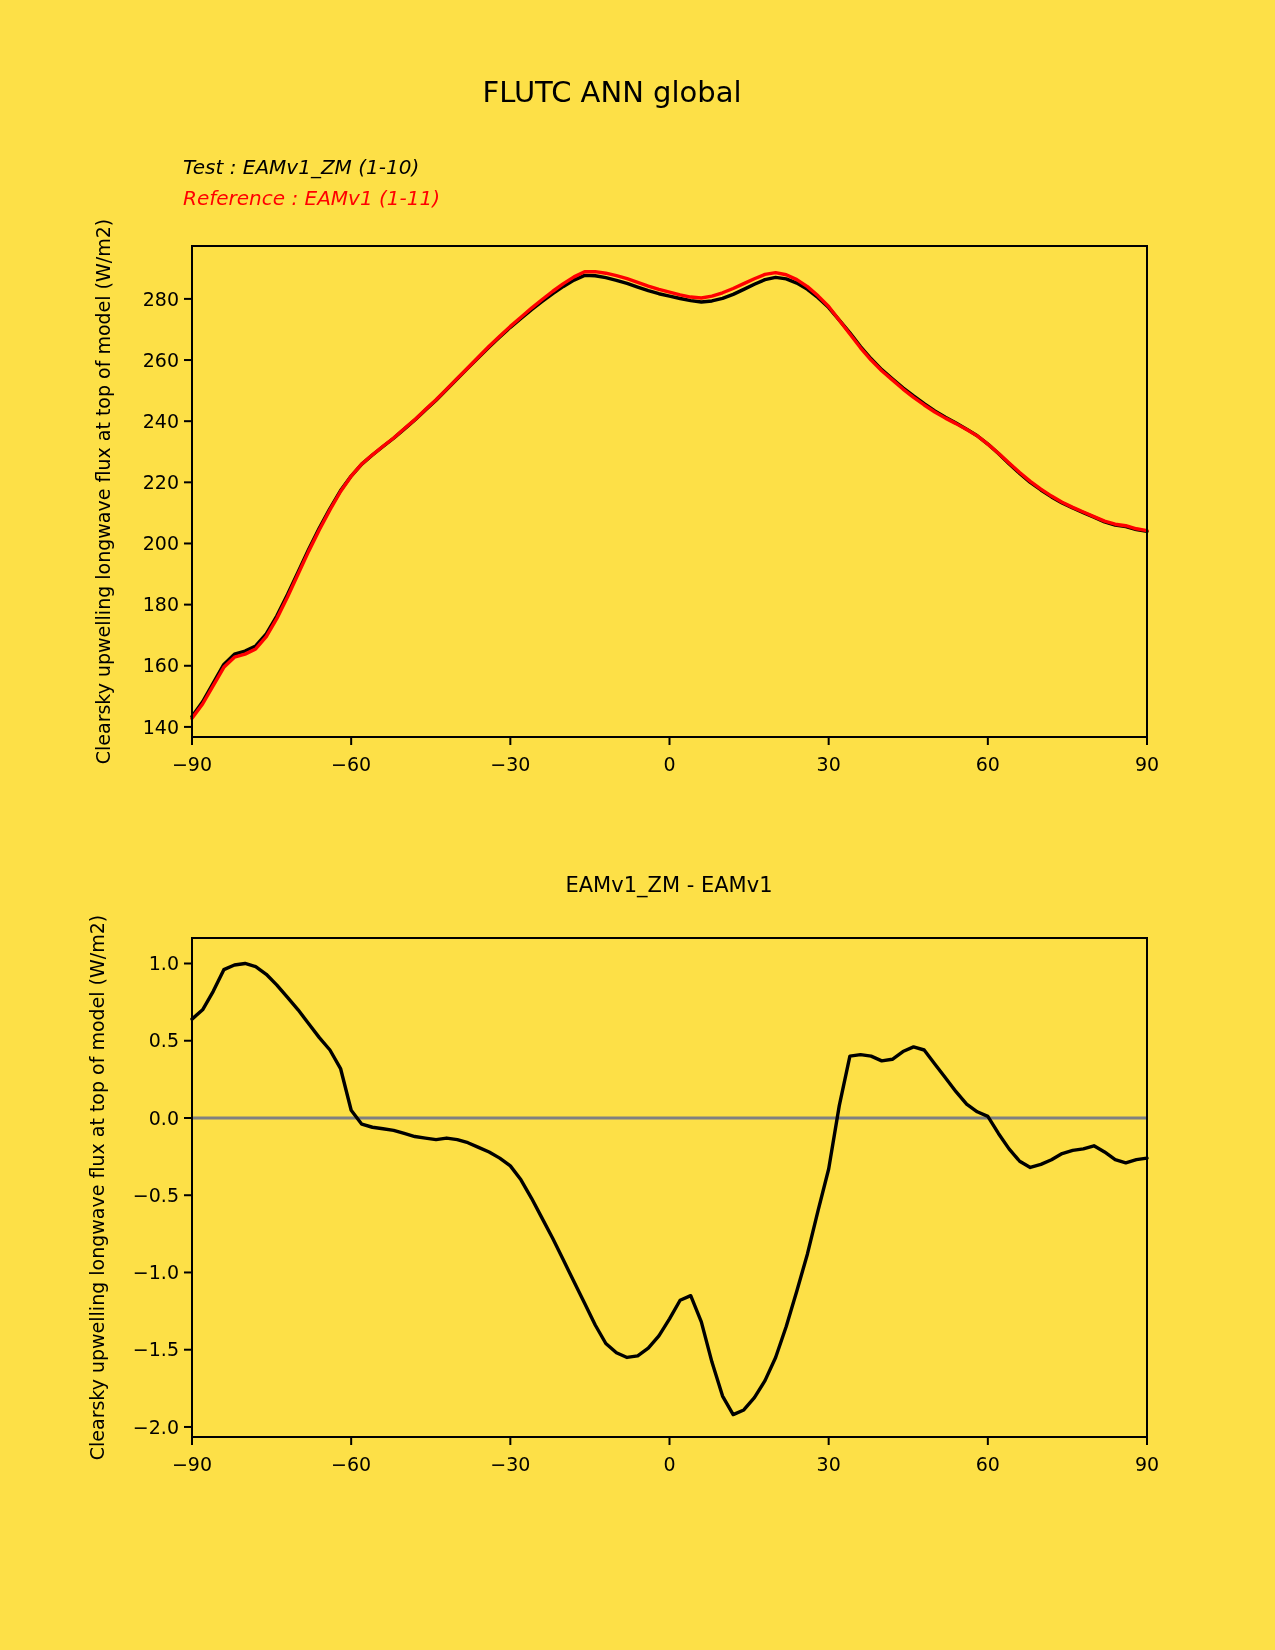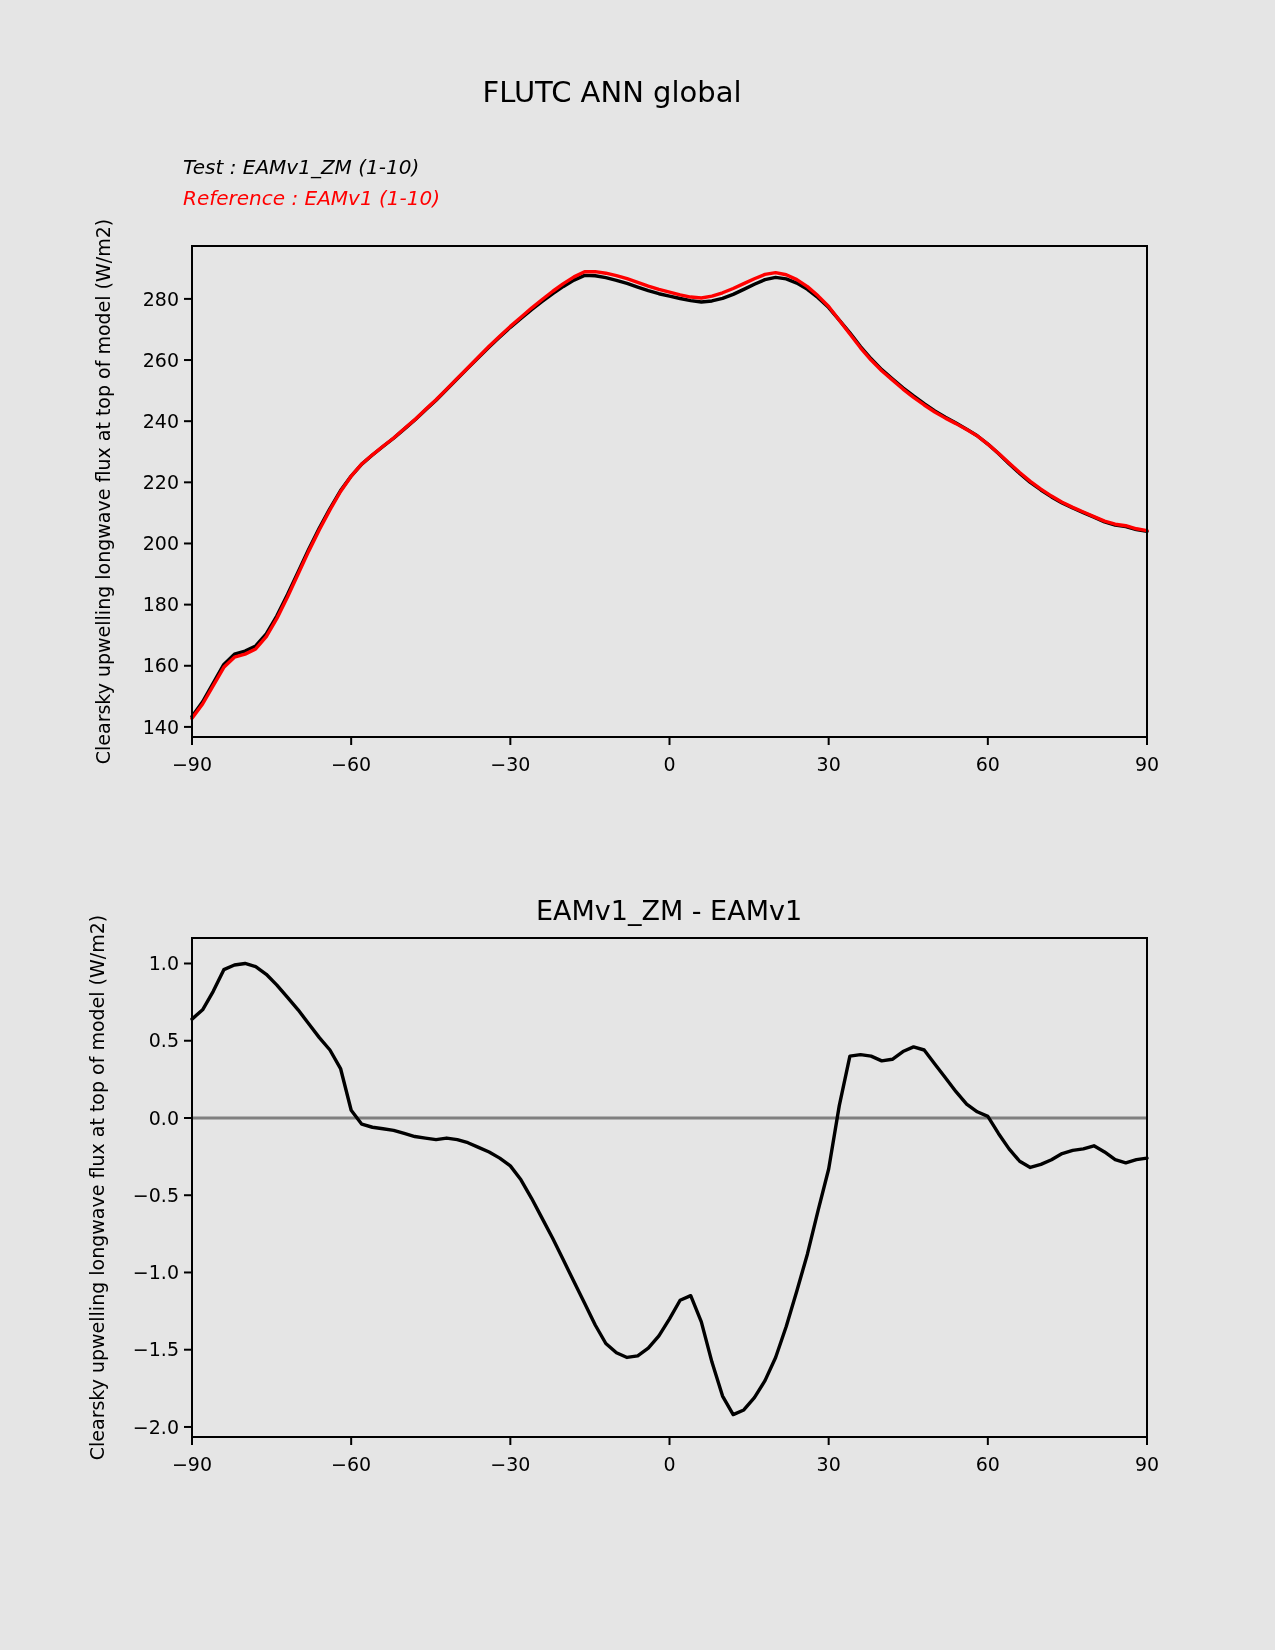--- a/index.html
+++ b/index.html
@@ -1,47 +1,47 @@
 <!DOCTYPE html>
 <html><head>
 <meta charset="utf-8">
 <style>
   html,body{margin:0;padding:0;background:#ffffff;}
   #figure-root{
     position:relative;
     width:1275px;height:1650px;
-    background:#e5e5e5;
+    background:#fde047;
     font-family:"DejaVu Sans","Liberation Sans",sans-serif;
     overflow:hidden;
   }
   .suptitle{
     position:absolute;top:75px;left:612px;transform:translateX(-50%);
     font-size:29px;color:#000;white-space:nowrap;
   }
   .legend{
     position:absolute;top:152px;left:183px;line-height:31px;font-size:20px;
   }
   .legend-line{white-space:nowrap;font-style:italic;}
   .axes-title{
-    position:absolute;top:895px;left:669px;transform:translateX(-50%);
-    font-size:27px;color:#000;white-space:nowrap;
+    position:absolute;top:873px;left:669px;transform:translateX(-50%);
+    font-size:21px;color:#000;white-space:nowrap;
   }
   svg{position:absolute;top:0;left:0;}
   text{font-family:"DejaVu Sans","Liberation Sans",sans-serif;fill:#000;}
 </style>
 </head>
 <body>
 
 <div id="figure-root">
 
   <div class="suptitle">FLUTC ANN global</div>
 
   <div class="legend">
     <div class="legend-line" style="color: rgb(0, 0, 0);">Test : EAMv1_ZM (1-10)</div>
-    <div class="legend-line" style="color: rgb(255, 0, 0);">Reference : EAMv1 (1-10)</div>
+    <div class="legend-line" style="color: rgb(255, 0, 0);">Reference : EAMv1 (1-11)</div>
   </div>
 
   <div class="axes-title">EAMv1_ZM - EAMv1</div>
 
   <svg id="figure-canvas" width="1275" height="1650">
     <g>
         <polyline points="192.00,716.39 202.61,701.84 213.22,683.13 223.83,664.36 234.44,654.18 245.06,651.09 255.67,645.95 266.28,633.88 276.89,615.75 287.50,594.59 298.11,571.91 308.72,549.25 319.33,528.13 329.94,508.50 340.56,490.52 351.17,476.06 361.78,464.11 372.39,455.00 383.00,446.47 393.61,438.24 404.22,429.13 414.83,420.02 425.44,409.96 436.06,400.21 446.67,389.48 457.28,378.81 467.89,368.17 478.50,357.56 489.11,346.95 499.72,336.98 510.33,327.35 520.94,318.46 531.56,309.65 542.17,301.49 552.78,293.63 563.39,286.42 574.00,280.12 584.61,275.35 595.22,275.78 605.83,277.67 616.44,280.30 627.06,283.45 637.67,287.09 648.28,290.61 658.89,293.72 669.50,296.14 680.11,298.52 690.72,300.57 701.33,302.01 711.94,300.97 722.56,298.28 733.17,294.37 743.78,289.38 754.39,284.25 765.00,279.63 775.61,277.34 786.22,278.87 796.83,283.05 807.44,289.35 818.06,297.67 828.67,307.54 839.28,320.05 849.89,332.83 860.50,346.55 871.11,358.81 881.72,369.61 892.33,378.75 902.94,387.77 913.56,395.93 924.17,403.63 934.78,410.94 945.39,417.33 956.00,423.11 966.61,429.16 977.22,435.74 987.83,444.08 998.44,453.59 1009.06,463.68 1019.67,473.40 1030.28,482.39 1040.89,489.97 1051.50,496.91 1062.11,502.90 1072.72,508.04 1083.33,512.60 1093.94,517.12 1104.56,521.83 1115.17,525.04 1125.78,526.63 1136.39,529.62 1147.00,531.43" fill="none" stroke="#000000" stroke-width="3.4" stroke-linejoin="round" stroke-linecap="round"></polyline>
         <polyline points="192.00,718.35 202.61,703.98 213.22,685.64 223.83,667.29 234.44,657.20 245.06,654.15 255.67,648.95 266.28,636.72 276.89,618.38 287.50,596.98 298.11,574.05 308.72,551.12 319.33,529.72 329.94,509.84 340.56,491.50 351.17,476.21 361.78,463.98 372.39,454.81 383.00,446.25 393.61,438.00 404.22,428.83 414.83,419.65 425.44,409.56 436.06,399.78 446.67,389.08 457.28,378.38 467.89,367.68 478.50,356.98 489.11,346.28 499.72,336.19 510.33,326.41 520.94,317.23 531.56,308.06 542.17,299.50 552.78,291.25 563.39,283.60 574.00,276.88 584.61,271.68 595.22,271.68 605.83,273.21 616.44,275.66 627.06,278.71 637.67,282.38 648.28,286.05 658.89,289.41 669.50,292.17 680.11,294.92 690.72,297.06 701.33,297.97 711.94,296.14 722.56,292.78 733.17,288.50 743.78,283.60 754.39,278.71 765.00,274.43 775.61,272.60 786.22,274.74 796.83,279.63 807.44,286.66 818.06,295.83 828.67,306.53 839.28,320.29 849.89,334.05 860.50,347.81 871.11,360.04 881.72,370.74 892.33,379.91 902.94,389.08 913.56,397.34 924.17,404.98 934.78,412.01 945.39,418.13 956.00,423.63 966.61,429.44 977.22,435.86 987.83,444.11 998.44,453.28 1009.06,463.07 1019.67,472.54 1030.28,481.41 1040.89,489.05 1051.50,496.09 1062.11,502.20 1072.72,507.40 1083.33,511.98 1093.94,516.57 1104.56,521.16 1115.17,524.21 1125.78,525.74 1136.39,528.80 1147.00,530.63" fill="none" stroke="#ff0000" stroke-width="3.4" stroke-linejoin="round" stroke-linecap="round"></polyline>
         <rect x="192" y="246" width="955" height="491" fill="none" stroke="#000000" stroke-width="2"></rect>
         <line x1="192" x2="192" y1="737" y2="745" stroke="#000000" stroke-width="2"></line>

